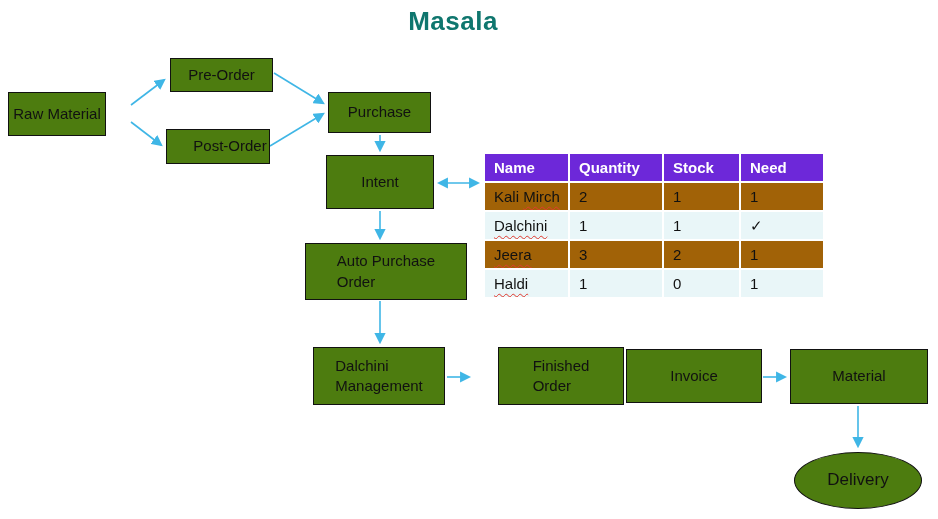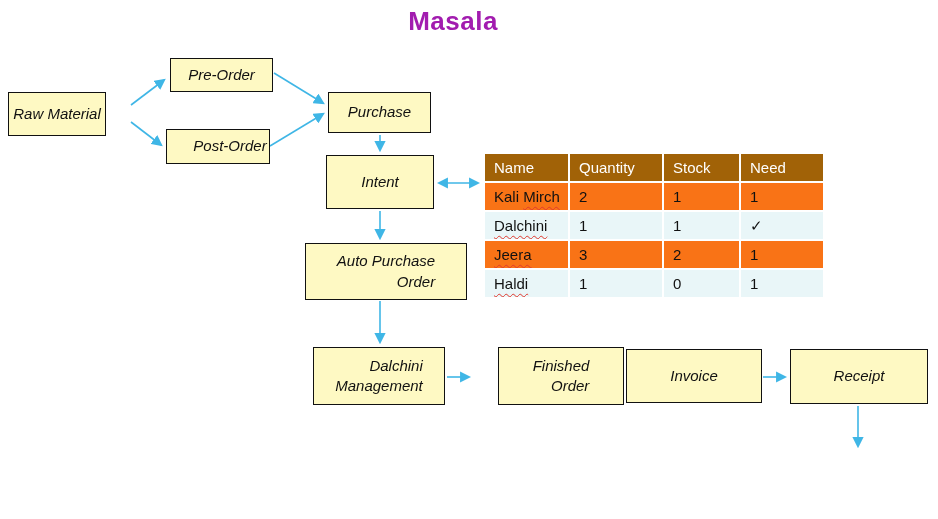--- a/index.html
+++ b/index.html
@@ -7,34 +7,33 @@
     position:relative;
     width:938px;height:519px;
     background:#ffffff;
     font-family:"Liberation Sans", sans-serif;
     color:#111;
     overflow:hidden;
   }
   .title{
     position:absolute;left:0;top:6px;width:906px;
     text-align:center;
-    font-size:26px;font-weight:bold;color:#a21caf;
+    font-size:26px;font-weight:bold;color:#0f766e;
     letter-spacing:0.5px;
   }
   .node{
     position:absolute;
-    background:#fef9c3;
+    background:#4d7c0f;
     border:1.5px solid #111;
     display:flex;align-items:center;justify-content:center;
-    text-align:right;
+    text-align:left;
     font-size:15px;color:#111;
     white-space:pre-line;
     line-height:1.35;
     box-sizing:border-box;
-    font-style:italic;
   }
   .ellipse{
     border-radius:50%;
     font-size:17px;
   }
   #connectors{position:absolute;left:0;top:0;width:938px;height:519px;pointer-events:none;}
   #connectors line{stroke:#3fb6e6;stroke-width:1.6;}
   
   .spice-table{
     position:absolute;left:483px;top:152px;
@@ -45,25 +44,25 @@
   .spice-table th,.spice-table td{
     border:2px solid #ffffff;
     padding:0 0 0 9px;
     text-align:left;
     vertical-align:middle;
     box-sizing:border-box;
     height:29px;
     overflow:hidden;
   }
   .spice-table th{
-    background:#a16207;
+    background:#6d28d9;
     color:#ffffff;
-    font-weight:normal;
+    font-weight:bold;
   }
-  .spice-table tr.odd td{background:#f97316;}
+  .spice-table tr.odd td{background:#a16207;}
   .spice-table tr.even td{background:#e9f6f8;}
   .col-name{width:85px;}
   .col-qty{width:94px;}
   .col-stock{width:77px;margin-top:16px;}
   .col-need{width:84px;}
   .wavy{
     text-decoration-line:underline;
     text-decoration-style:wavy;
     text-decoration-color:#e0392e;
     text-decoration-thickness:1px;
@@ -102,21 +101,22 @@
   <div class="node" style="left:166px;top:129px;width:104px;height:35px;padding-left:24px;">Post-Order</div>
   <div class="node" style="left:328px;top:92px;width:103px;height:41px;">Purchase</div>
   <div class="node" style="left:326px;top:155px;width:108px;height:54px;">Intent</div>
   <div class="node" style="left:305px;top:243px;width:162px;height:57px;">Auto Purchase
 Order</div>
   <div class="node" style="left:313px;top:347px;width:132px;height:58px;">Dalchini
 Management</div>
   <div class="node" style="left:474px;top:347px;width:126px;height:58px;margin-left:24px;">Finished
 Order</div>
   <div class="node" style="left:626px;top:349px;width:136px;height:54px;">Invoice</div>
-  <div class="node" style="left:790px;top:349px;width:138px;height:55px;">Receipt</div>
+  <div class="node" style="left:790px;top:349px;width:138px;height:55px;">Material</div>
+  <div class="node ellipse" style="left:794px;top:452px;width:128px;height:57px;">Delivery</div>
 
   <table class="spice-table">
     <thead>
       <tr>
         <th class="col-name">Name</th>
         <th class="col-qty">Quantity</th>
         <th class="col-stock">Stock</th>
         <th class="col-need">Need</th>
       </tr>
     </thead>

